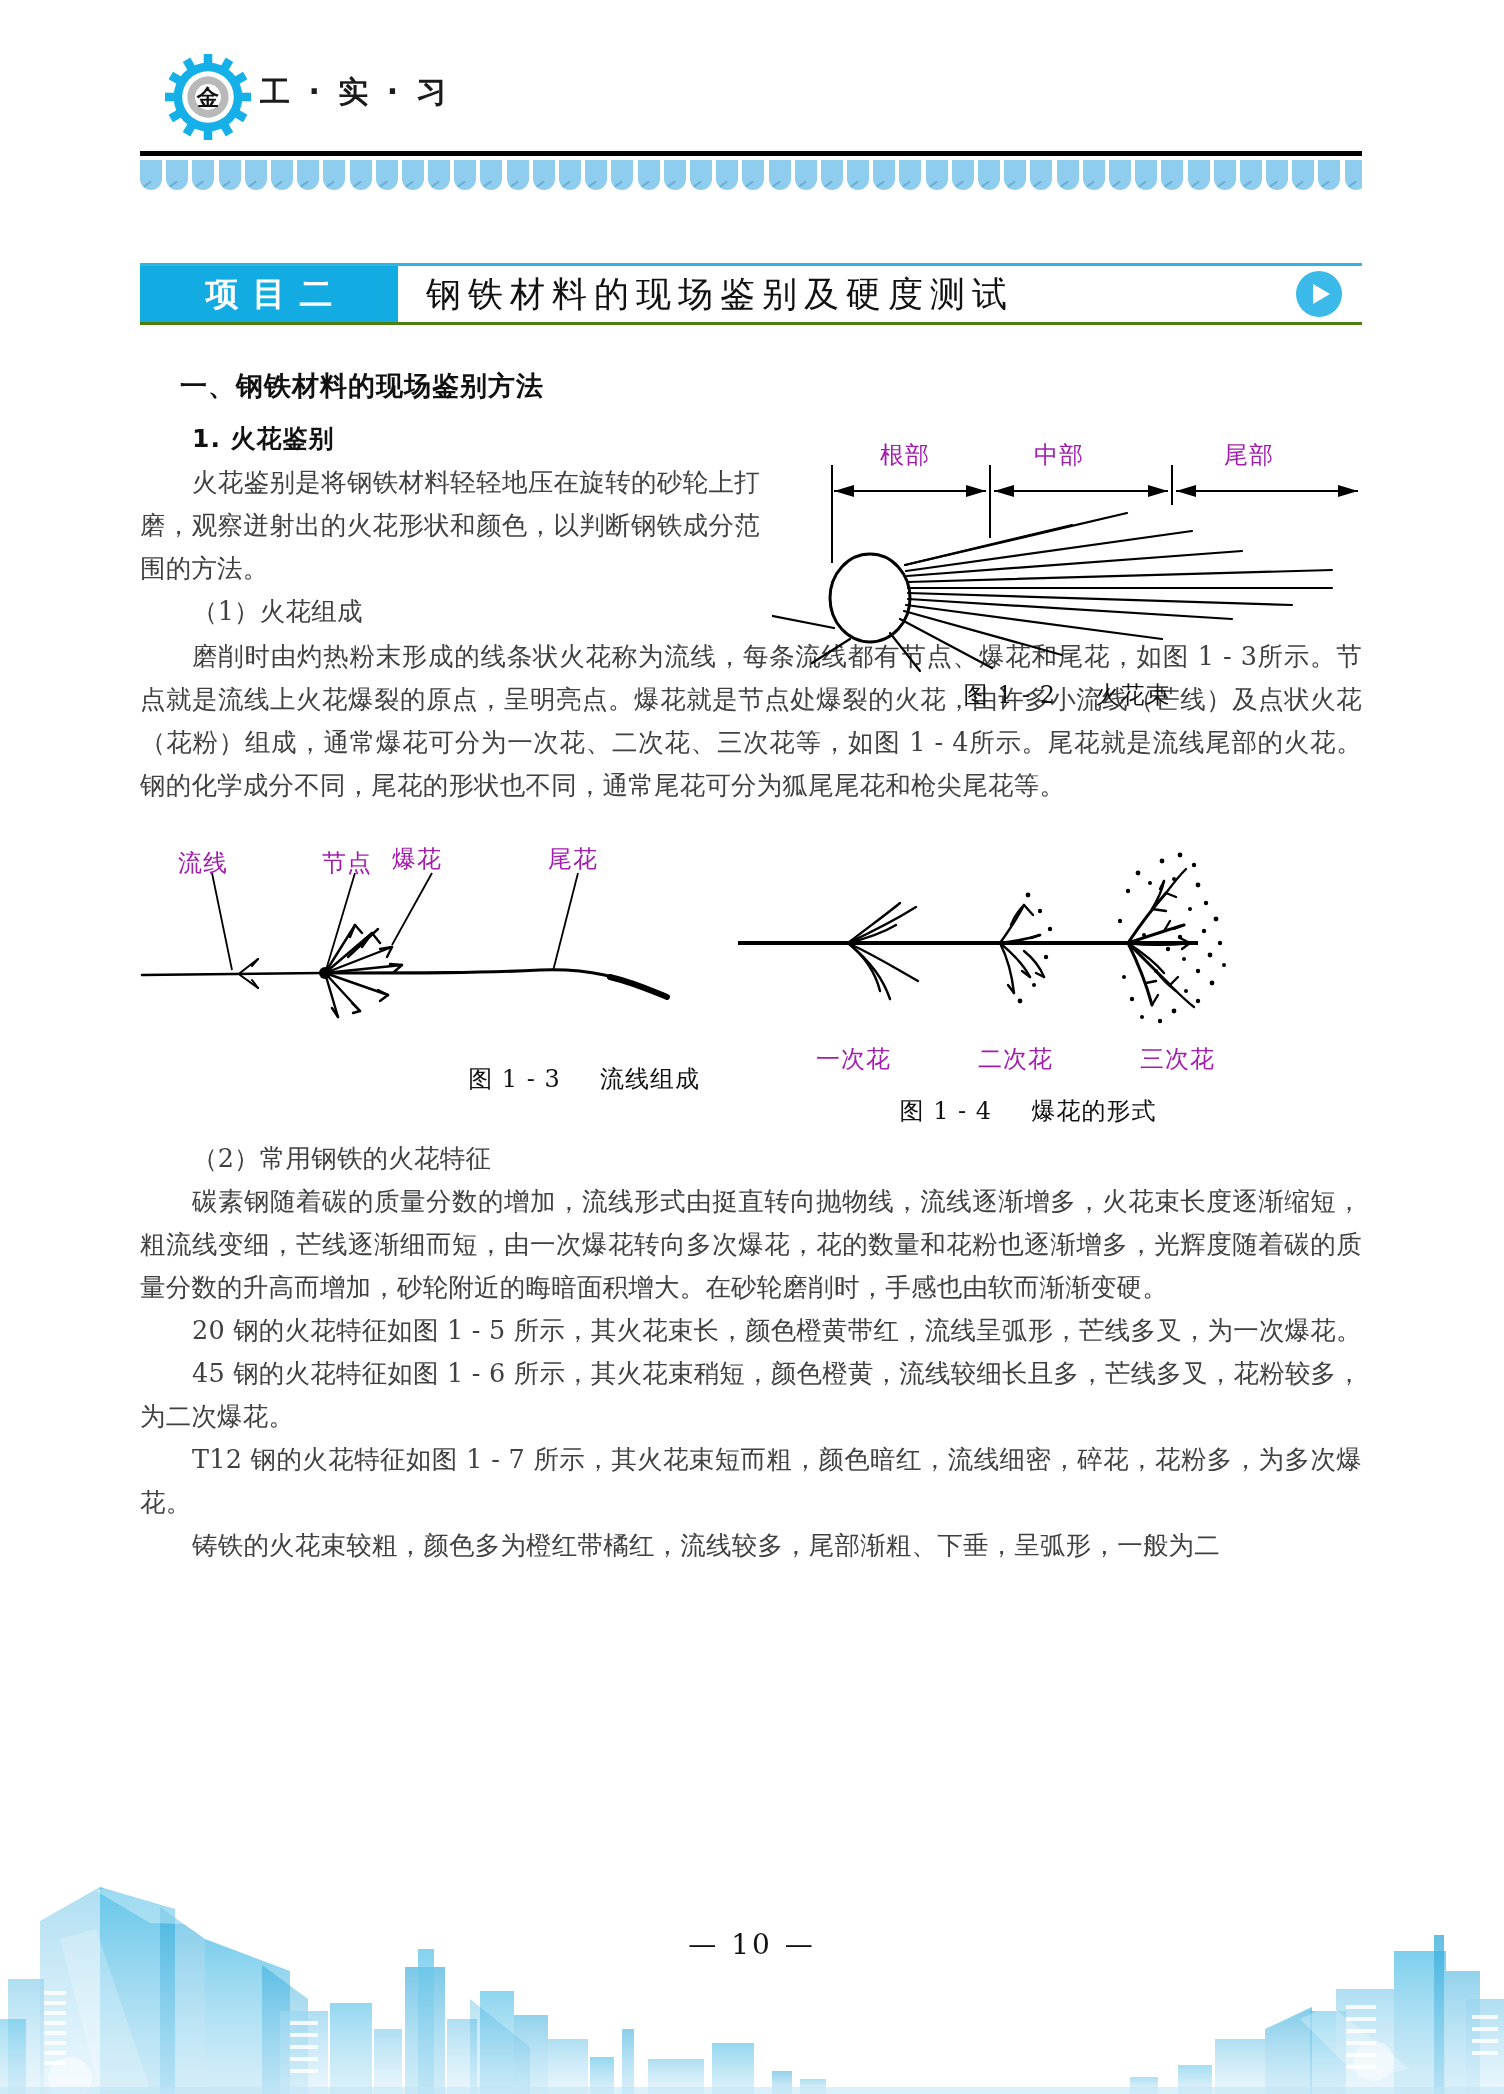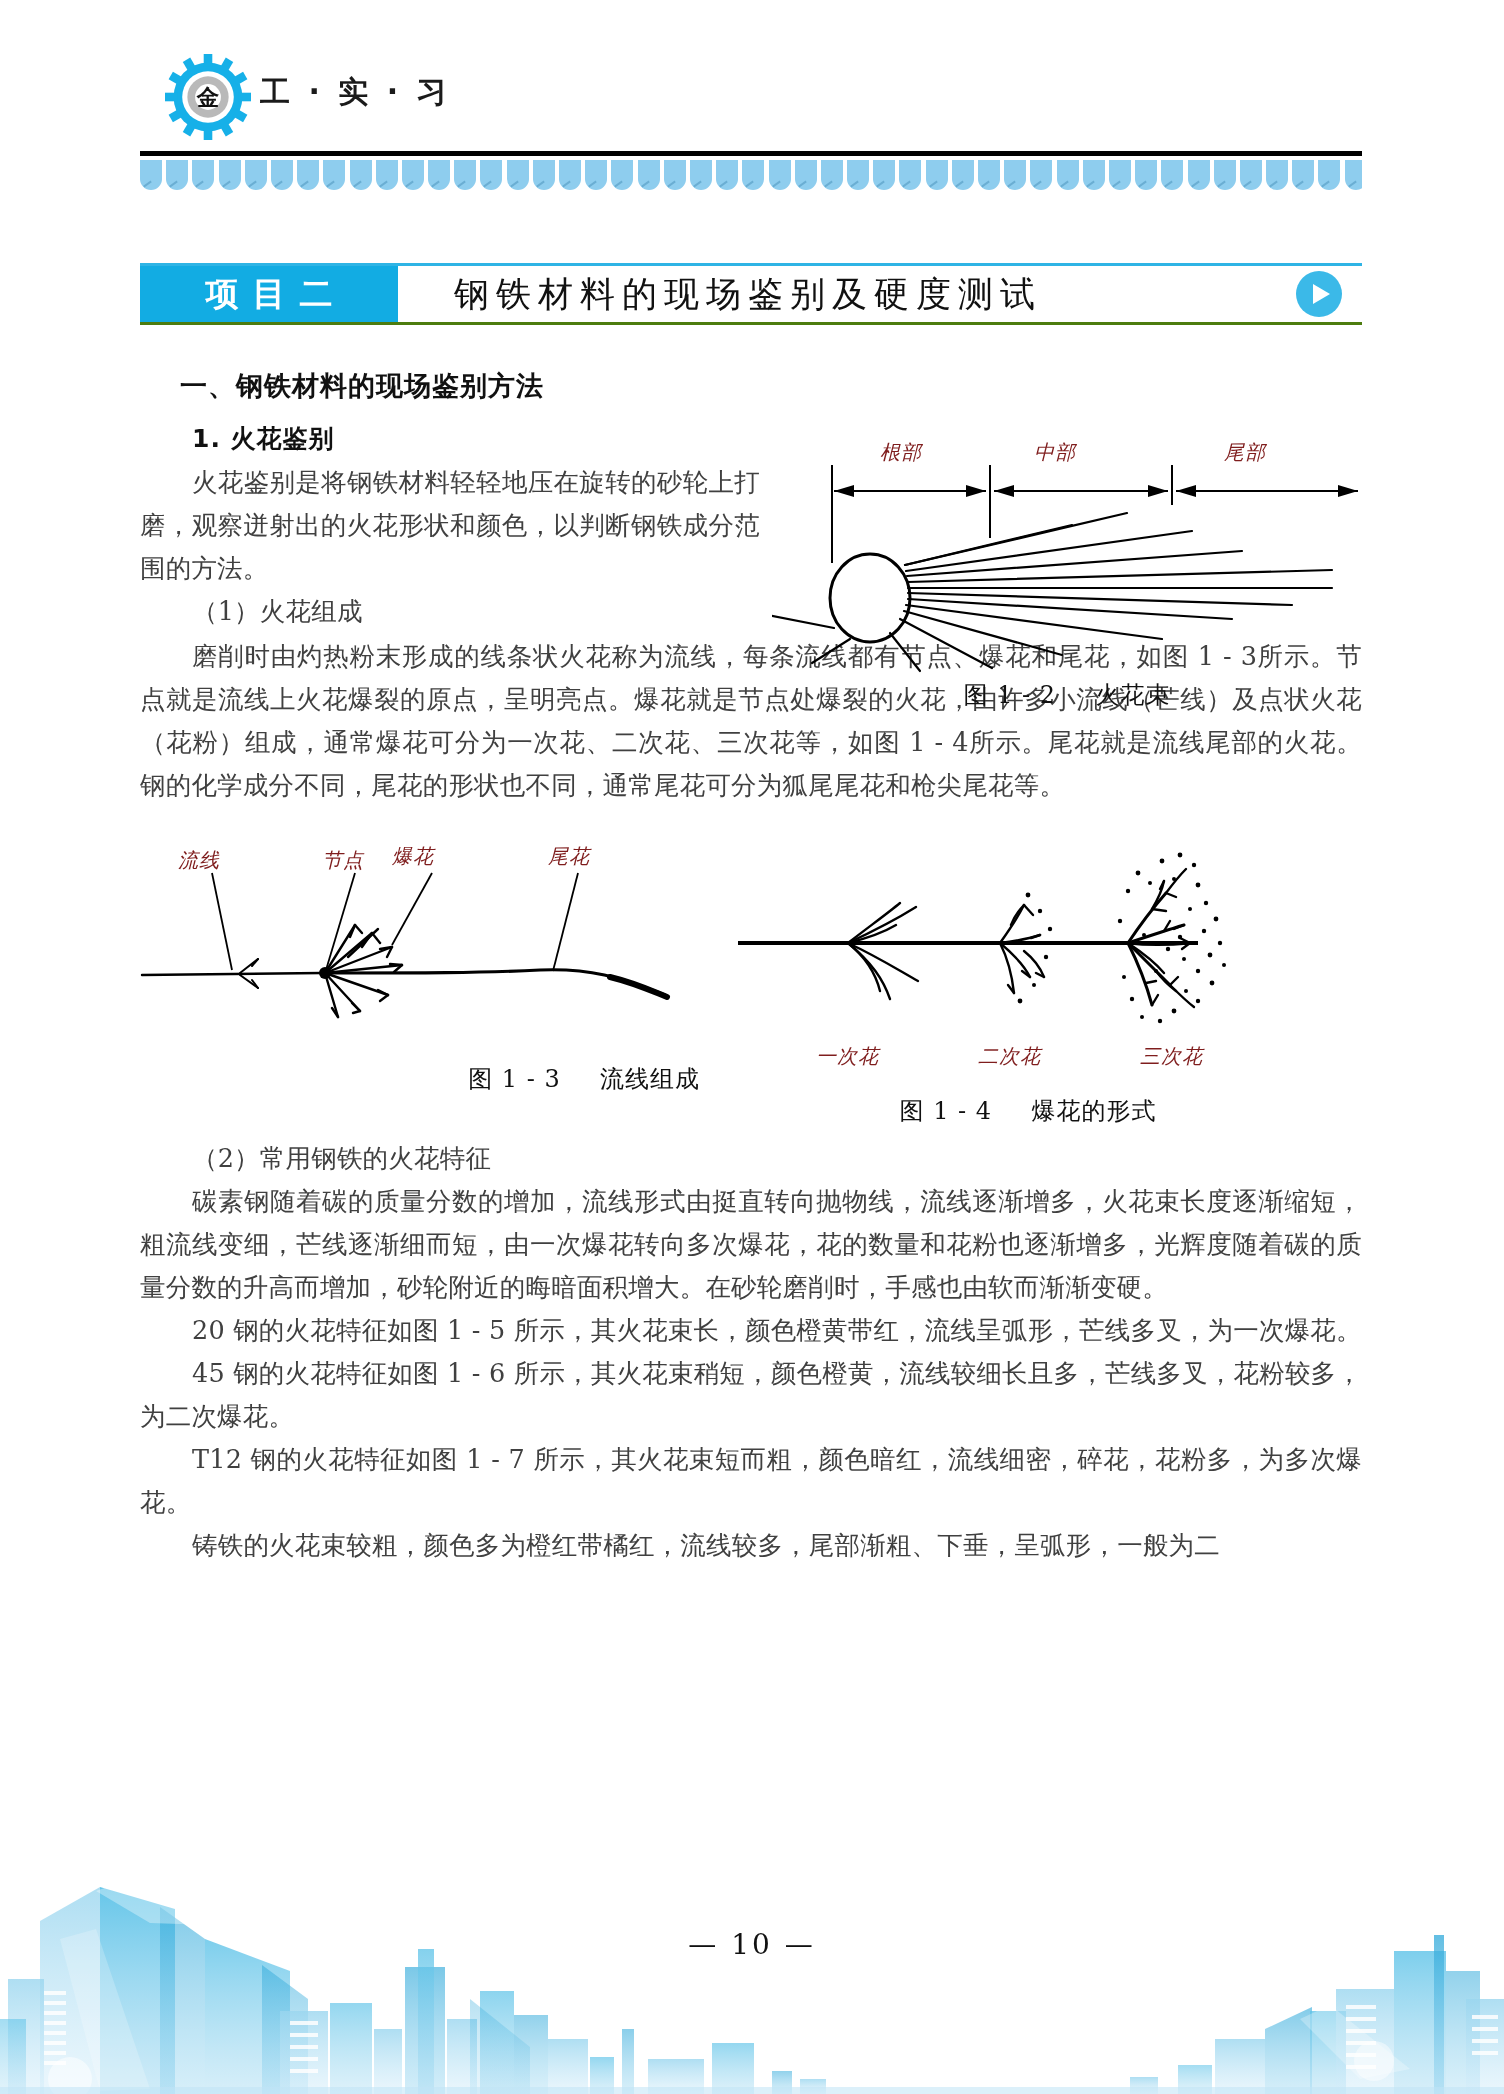--- a/index.html
+++ b/index.html
@@ -50,21 +50,21 @@
   }
   .banner-tag{
     width:258px;background:#12ace3;color:#fff;
     display:flex;align-items:center;justify-content:center;
     font-family:"DejaVu Sans","Liberation Sans",sans-serif;
     font-size:33px;font-weight:bold;letter-spacing:14px;
     text-indent:14px;
   }
   .banner-title{
     flex:1;display:flex;align-items:center;
-    padding-left:56px;
+    padding-left:28px;
     font-family:"DejaVu Sans","Liberation Sans",sans-serif;
     font-size:35px;letter-spacing:7px;color:#111;
     font-weight:300;
   }
   .banner-play{
     width:86px;display:flex;align-items:center;justify-content:center;
   }
   .play-circle{
     width:46px;height:46px;border-radius:50%;background:#3bb9e8;
     display:flex;align-items:center;justify-content:center;
@@ -114,23 +114,23 @@
   .figcap .gap{display:inline-block;width:22px;}
 
   
   .figrow{display:flex;gap:28px;margin-top:18px;margin-bottom:10px;}
   .figbox{flex:0 0 auto;}
   .fig13 .art{width:560px;height:220px;}
   .fig14 .art{width:600px;height:230px;position:relative;}
 
   .flabels{position:relative;width:600px;height:32px;}
   .flabels span{
-    position:absolute;font-size:20px;color:#7f1d1d;
+    position:absolute;font-size:24px;color:#a21caf;
     font-family:"DejaVu Serif","Liberation Serif",serif;
-    letter-spacing:1px;white-space:nowrap;font-style:italic;
+    letter-spacing:1px;white-space:nowrap;
   }
 
   
   .pagenum{
     position:absolute;left:0;right:0;top:1928px;text-align:center;
     font-size:28px;color:#111;letter-spacing:3px;
     font-family:"DejaVu Serif","Liberation Serif",serif;
   }
   .skyline{position:absolute;left:0;bottom:0;width:1504px;height:215px;overflow:hidden;}
   .skyline svg{display:block;}

